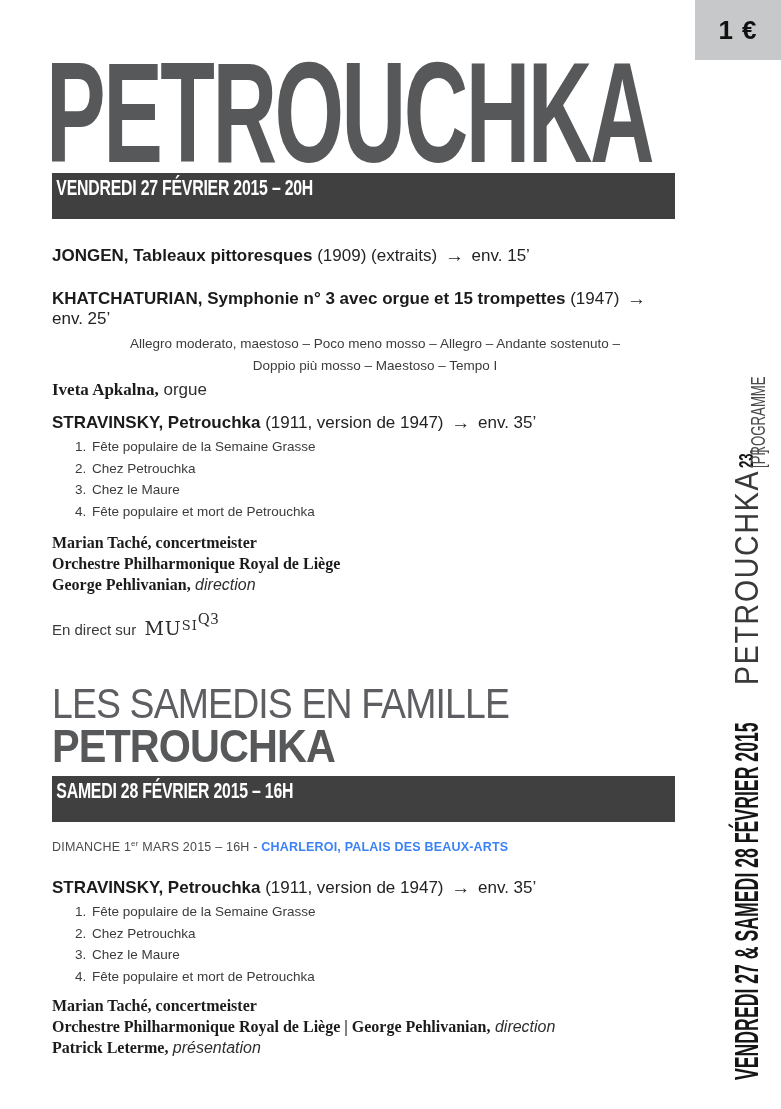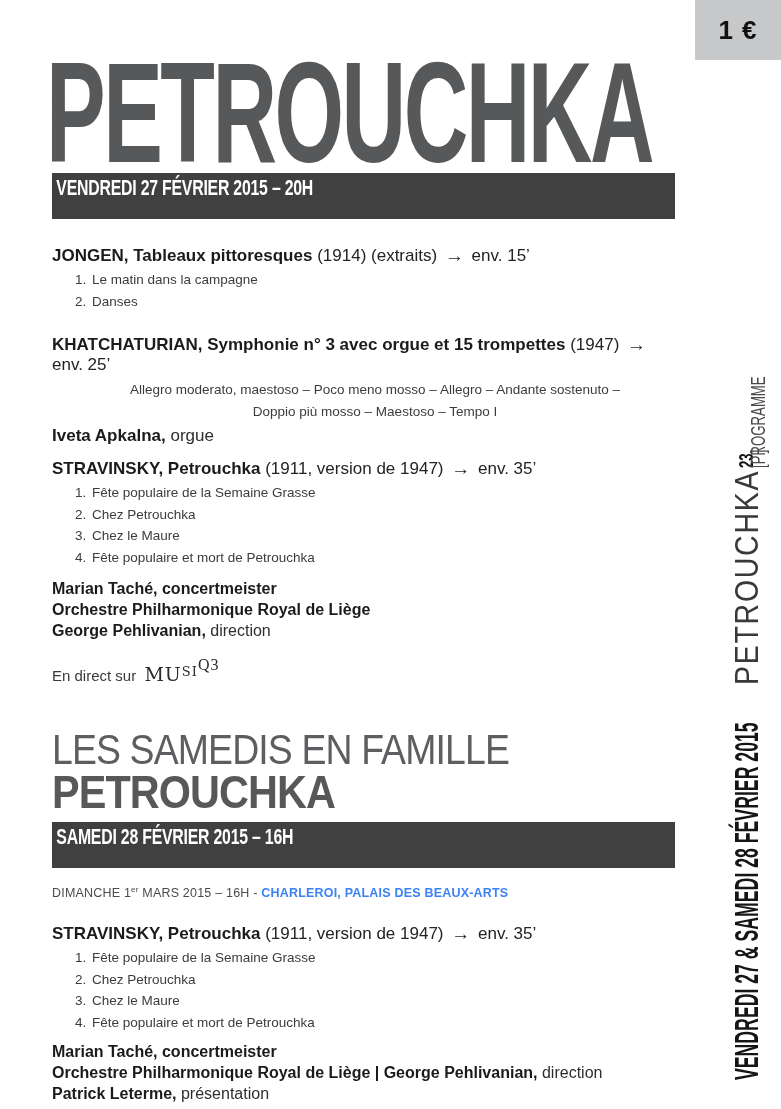--- a/index.html
+++ b/index.html
@@ -39,26 +39,26 @@
   .mt-jongen{margin-top:26px;}
   .mt-khatch{margin-top:22px;}
   .mt-strav{margin-top:12px;}
   .mt-strav2{margin-top:22px;}
   ol.movements{list-style:none;margin:3px 0 0 23px;padding:0;}
   ol.movements li{font-size:13.5px;line-height:21.5px;color:#3c3c3e;}
   ol.movements .num{display:inline-block;width:17px;}
   .tempo{margin:4px 0 0 23px;font-size:13.5px;line-height:22px;color:#3c3c3e;}
   .tempo p{margin:0;text-align:center;}
   .soloist{margin:3px 0 0 0;font-size:17px;line-height:20px;color:#2e2e30;}
-  .soloist .bold, .credit .bold{font-weight:700;color:#1b1b1d;}
+  .soloist .bold, .credit .bold{font-weight:700;color:#1b1b1d;font-family:Liberation Serif, serif;}
   .pause{margin:25px 0 0 0;font-size:16px;font-weight:700;letter-spacing:0.3px;color:#1b1b1d;line-height:18px;}
   .credits{margin-top:10px;}
   .credits.second{margin-top:8px;}
   .credit{margin:0;font-size:16px;line-height:21px;color:#2e2e30;}
-  .credit .role{font-weight:400;}
+  .credit .role{font-weight:400;font-style:italic;}
   .broadcast{margin:22px 0 0 0;font-size:15px;color:#3a3a3c;line-height:22px;}
   .logo-serif{font-family:"DejaVu Serif", serif;letter-spacing:1px;color:#2c2c2e;}
   .logo-mu{font-size:19px;margin-left:4px;}
   .logo-si{font-size:13px;position:relative;top:-5px;}
   .logo-q3{font-size:16px;position:relative;top:-11px;font-family:Liberation Serif, serif;}
   
   .series-title{margin:40px 0 0 0;height:42px;}
   .series-title span{
     display:inline-block;font-size:43px;line-height:42px;font-weight:400;
     letter-spacing:-1px;color:#5d5e61;white-space:nowrap;
@@ -101,28 +101,24 @@
 <h1 class="main-title"><span>PETROUCHKA</span></h1>
 
 <div class="content">
 
   <div class="banner">
     <span class="banner-text">VENDREDI 27 FÉVRIER 2015 – 20H</span>
   </div>
 
   <p class="work-heading mt-jongen">
     <span class="wtitle">JONGEN, Tableaux pittoresques</span>
-    <span>(1914) (extraits)</span>
+    <span>(1909) (extraits)</span>
     <span class="arrow">→</span>
     <span>env. 15’</span>
   </p>
-  <ol class="movements">
-    <li><span class="num">1.</span><span>Le matin dans la campagne</span></li>
-    <li><span class="num">2.</span><span>Danses</span></li>
-  </ol>
 
   <p class="work-heading mt-khatch">
     <span class="wtitle">KHATCHATURIAN, Symphonie n° 3 avec orgue et 15 trompettes</span>
     <span>(1947)</span>
     <span class="arrow">→</span>
     <span>env. 25’</span>
   </p>
   <div class="tempo">
     <p>Allegro moderato, maestoso – Poco meno mosso – Allegro – Andante sostenuto –</p>
     <p>Doppio più mosso – Maestoso – Tempo I</p>

